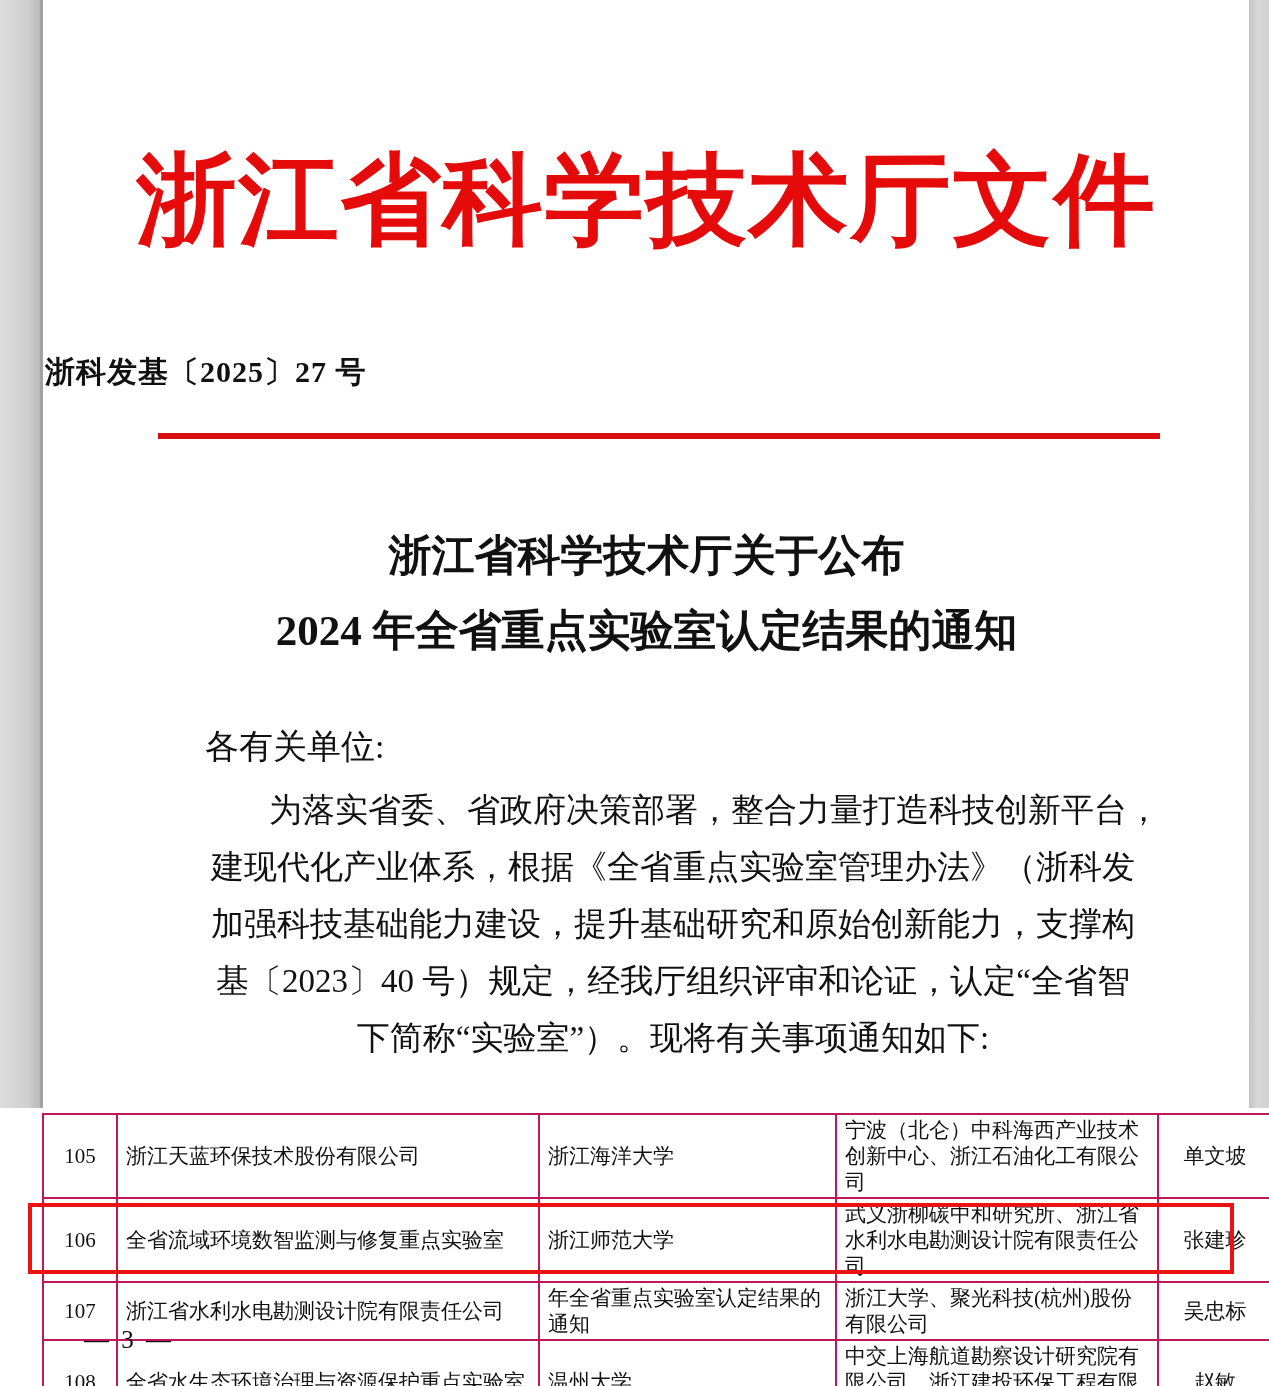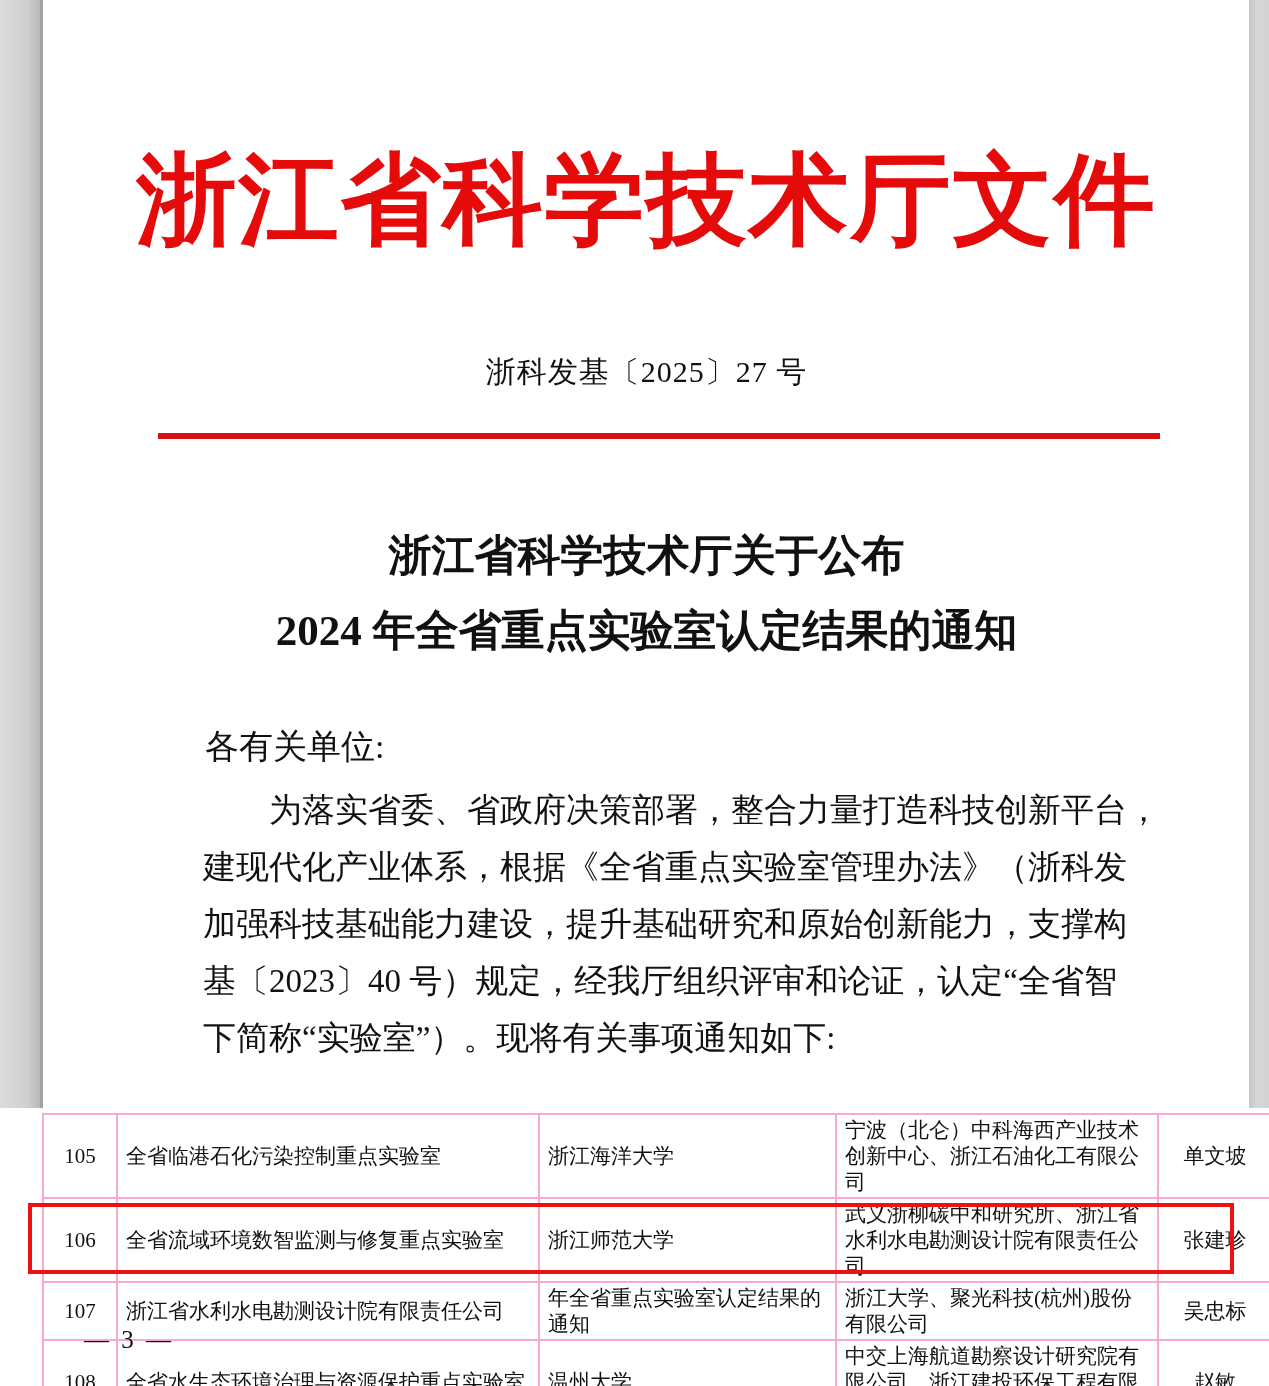--- a/index.html
+++ b/index.html
@@ -16,53 +16,53 @@
   .margin-right{
     position:absolute;right:0;top:0;width:20px;height:1115px;
     background:linear-gradient(to right,#c4c4c4,#d7d7d7 40%,#d2d2d2);
   }
   .red-title{
     position:absolute;left:45px;top:146px;width:1203px;
     text-align:center;font-size:100px;font-weight:bold;letter-spacing:2px;
     white-space:nowrap;line-height:1.1;
   }
   .doc-number{
-    position:absolute;left:45px;top:352px;width:1203px;text-align:center;
-    font-size:30px;font-weight:normal;letter-spacing:1px;
+    position:absolute;left:45px;top:352px;width:1203px;text-align:left;
+    font-size:30px;font-weight:bold;letter-spacing:1px;
   }
   .red-rule{
     position:absolute;left:158px;top:433px;width:1002px;height:6px;
   }
   .heading-1{
     position:absolute;left:45px;top:527px;width:1203px;text-align:center;
     font-size:43px;font-weight:bold;white-space:nowrap;
   }
   .heading-2{
     position:absolute;left:45px;top:602px;width:1203px;text-align:center;
     font-size:43px;font-weight:bold;white-space:nowrap;
   }
   .salutation{
     position:absolute;left:205px;top:724px;font-size:34px;white-space:nowrap;
   }
   .para{
     position:absolute;left:203px;top:782px;width:940px;font-size:33px;
   }
-  .para .line{height:57px;line-height:57px;white-space:nowrap;}
+  .para .line{height:57px;line-height:57px;white-space:nowrap;text-align:center;}
   .para .line.indent{padding-left:66px;}
   
   .table-area{
     position:absolute;left:0;top:1108px;width:1269px;height:278px;background:#ffffff;
   }
   table.lab-table{
     position:absolute;left:42px;top:5px;width:1171px;
     border-collapse:collapse;table-layout:fixed;
     font-size:21px;color:#111;
   }
   table.lab-table td{
-    border:2px solid #f9a8d4;padding:2px 8px;line-height:26px;
+    border:2px solid #be185d;padding:2px 8px;line-height:26px;
     overflow:hidden;vertical-align:middle;
   }
   td.c-num{width:56px;text-align:center;padding:2px 2px;margin-left:40px;}
   td.c-lab{width:404px;}
   td.c-inst{width:279px;}
   td.c-part{width:304px;padding:2px 6px;}
   td.c-lead{width:96px;text-align:center;padding:2px 2px;}
   tr.r-105{height:52px;} tr.r-106{height:46px;} tr.r-107{height:56px;} tr.r-108{height:48px;}
   .highlight-box{
     position:absolute;left:28px;top:1203px;width:1198px;height:63px;
@@ -97,21 +97,21 @@
     <div class="line">加强科技基础能力建设，提升基础研究和原始创新能力，支撑构</div>
     <div class="line">基〔2023〕40 号）规定，经我厅组织评审和论证，认定“全省智</div>
     <div class="line">下简称“实验室”）。现将有关事项通知如下:</div>
   </div>
 
   <div class="table-area">
     <table class="lab-table">
       <tbody>
         <tr class="r-105">
           <td class="c-num">105</td>
-          <td class="c-lab">全省临港石化污染控制重点实验室</td>
+          <td class="c-lab">浙江天蓝环保技术股份有限公司</td>
           <td class="c-inst">浙江海洋大学</td>
           <td class="c-part">宁波（北仑）中科海西产业技术创新中心、浙江石油化工有限公司</td>
           <td class="c-lead">单文坡</td>
         </tr>
         <tr class="r-106">
           <td class="c-num">106</td>
           <td class="c-lab">全省流域环境数智监测与修复重点实验室</td>
           <td class="c-inst">浙江师范大学</td>
           <td class="c-part">武义浙柳碳中和研究所、浙江省水利水电勘测设计院有限责任公司</td>
           <td class="c-lead">张建珍</td>

